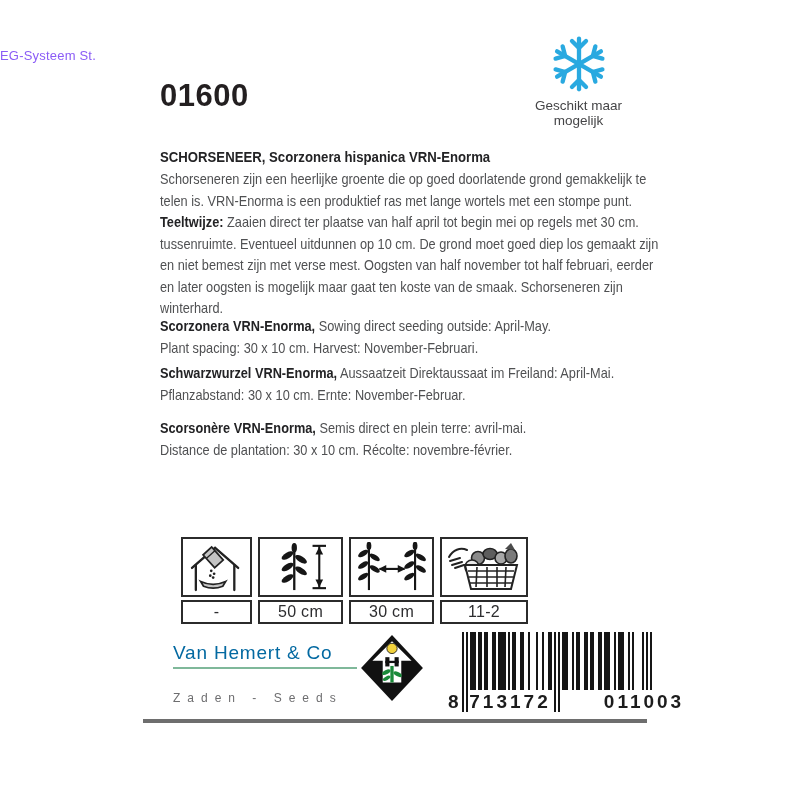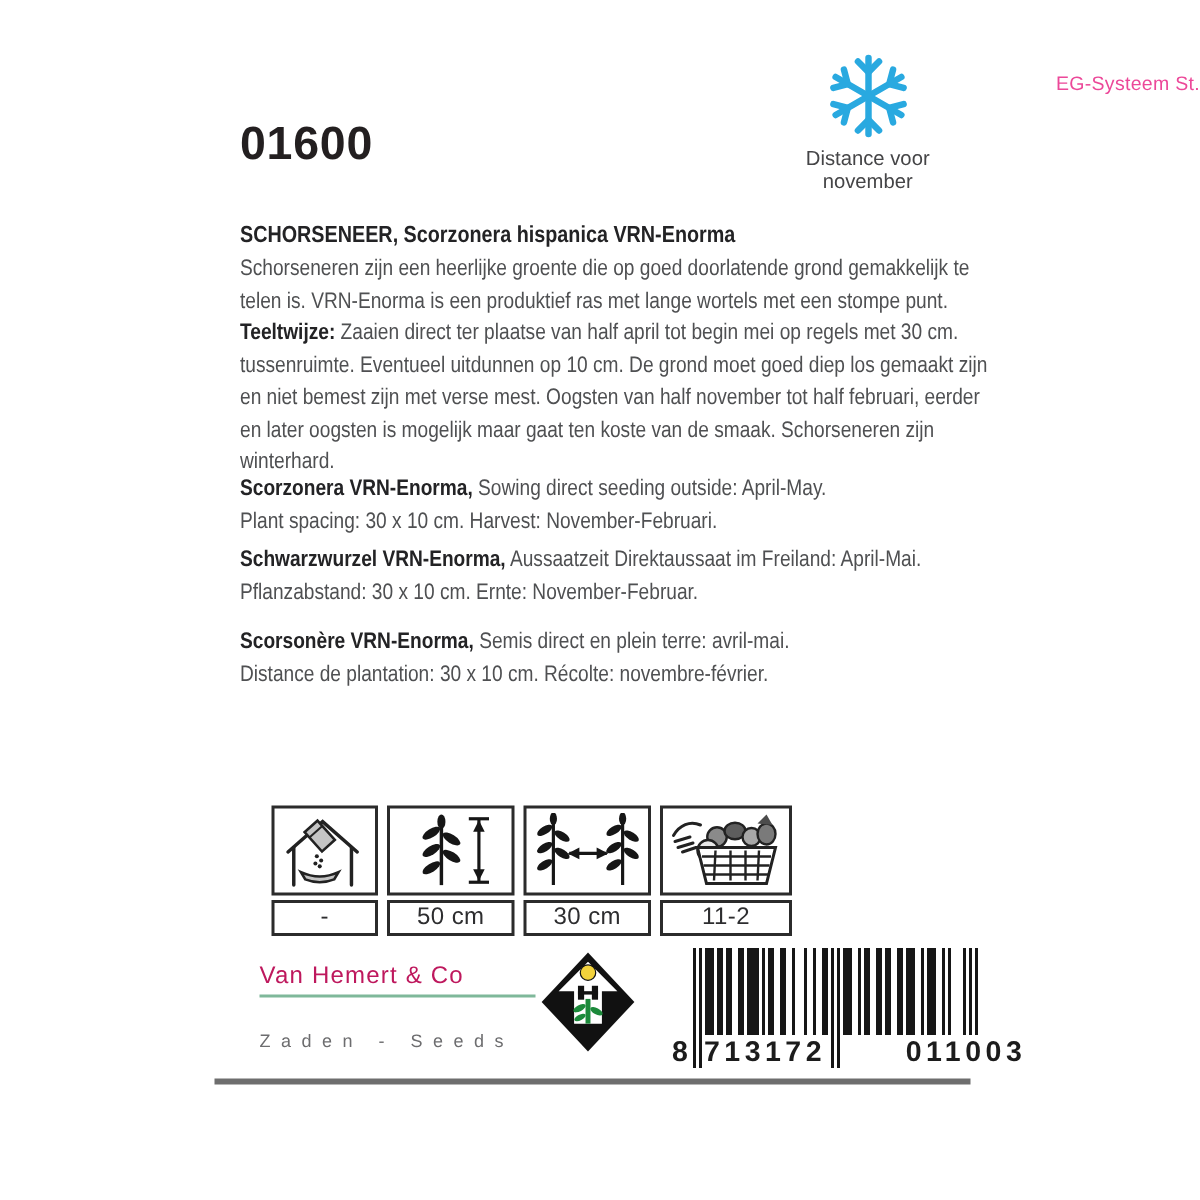--- a/index.html
+++ b/index.html
@@ -4,21 +4,21 @@
 <style>
   html,body{margin:0;padding:0;}
   body{
     width:800px;height:800px;background:#ffffff;position:relative;
     font-family:"Liberation Sans", sans-serif;color:#4f5052;
     -webkit-font-smoothing:antialiased;
   }
   .abs{position:absolute;}
 
   
-  .eg-label{left:0;right:0;top:48px;text-align:right;font-size:13px;color:#ec4899;letter-spacing:0.2px;}
+  .eg-label{left:0;right:0;top:48px;text-align:left;font-size:13px;color:#8b5cf6;letter-spacing:0.2px;}
   .article-number{left:160px;top:78px;font-size:31px;font-weight:bold;color:#231f20;letter-spacing:0.5px;}
   .freezer{left:516px;top:34px;width:125px;text-align:center;}
   .freezer svg{display:block;margin:0 auto;}
   .freezer-text{margin-top:4px;font-size:13.5px;line-height:15px;color:#454547;}
 
   
   .text-block{left:160px;width:595px;transform:scaleX(0.85);transform-origin:0 0;
     font-size:15px;line-height:21.5px;color:#4f5052;letter-spacing:0px;}
   .title-block{top:146px;font-weight:bold;color:#232325;font-size:15.5px;}
   .nl-block{top:168px;}
@@ -30,21 +30,21 @@
   
   .picto-row{left:181px;top:537px;display:flex;gap:6px;}
   .picto-cell{display:flex;flex-direction:column;}
   .picto-cell.w1{width:71px;} .picto-cell.w2{width:88px;} .picto-cell.w3{width:85px;}
   .picto-icon-box{height:60px;border:2px solid #2b2b2b;background:#fff;display:flex;align-items:center;justify-content:center;box-sizing:border-box;}
   .picto-label-box{margin-top:3px;height:24px;border:2px solid #2b2b2b;box-sizing:border-box;
     display:flex;align-items:center;justify-content:center;font-size:16px;color:#2d2d2f;letter-spacing:0.3px;}
 
   
   .brand{left:173px;top:642px;width:186px;}
-  .brand-name{font-size:16px;color:#be185d;letter-spacing:0.8px;white-space:nowrap;}
+  .brand-name{font-size:19px;color:#0369a1;letter-spacing:0.8px;white-space:nowrap;}
   .brand-rule{margin-top:3px;height:2px;background:#7fb89a;width:184px;}
   .brand-tagline{margin-top:22px;font-size:12px;color:#6d6d6f;letter-spacing:7px;white-space:nowrap;}
   .diamond{left:360px;top:634px;}
 
   .barcode{left:452px;top:632px;width:200px;}
   .bars{position:relative;width:190px;height:82px;margin-left:10px;}
   .bars .m{position:absolute;top:0;width:2px;background:#161616;}
   .bars .digit{position:absolute;top:58px;height:24px;line-height:24px;background:#ffffff;
     font-size:19px;font-weight:bold;color:#1c1c1c;text-align:center;letter-spacing:3px;z-index:2;}
   .digit-first{left:-14px;width:13px;letter-spacing:0;}
@@ -72,22 +72,22 @@
         <line x1="32" y1="5" x2="32" y2="59"></line>
         <path d="M32,15 L24.5,7.5 M32,15 L39.5,7.5 M32,49 L24.5,56.5 M32,49 L39.5,56.5"></path>
       </g>
       <g transform="rotate(120 32 32)">
         <line x1="32" y1="5" x2="32" y2="59"></line>
         <path d="M32,15 L24.5,7.5 M32,15 L39.5,7.5 M32,49 L24.5,56.5 M32,49 L39.5,56.5"></path>
       </g>
     </g>
   </svg>
   <div class="freezer-text">
-    <div>Distance voor</div>
-    <div>november</div>
+    <div>Geschikt maar</div>
+    <div>mogelijk</div>
   </div>
 </div>
 
 <div class="abs text-block title-block">SCHORSENEER, Scorzonera hispanica VRN-Enorma</div>
 
 <div class="abs text-block nl-block">
   <span>Schorseneren zijn een heerlijke groente die op goed doorlatende grond gemakkelijk te telen is. VRN-Enorma is een produktief ras met lange wortels met een stompe punt. </span><span class="lead">Teeltwijze:</span><span> Zaaien direct ter plaatse van half april tot begin mei op regels met 30 cm. tussenruimte. Eventueel uitdunnen op 10 cm. De grond moet goed diep los gemaakt zijn en niet bemest zijn met verse mest. Oogsten van half november tot half februari, eerder en later oogsten is mogelijk maar gaat ten koste van de smaak. Schorseneren zijn winterhard.</span>
 </div>
 
 <div class="abs text-block en-block">

